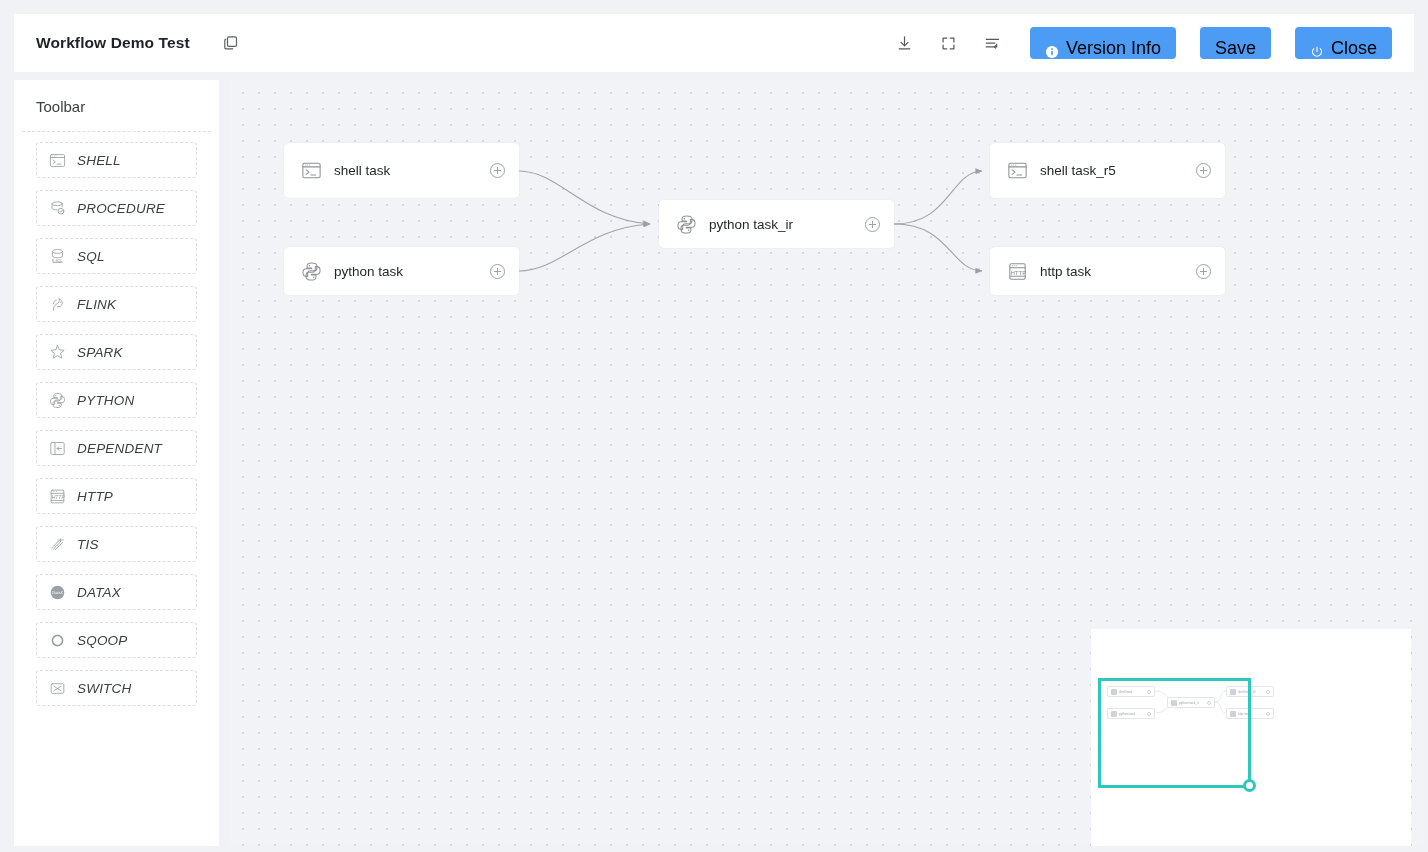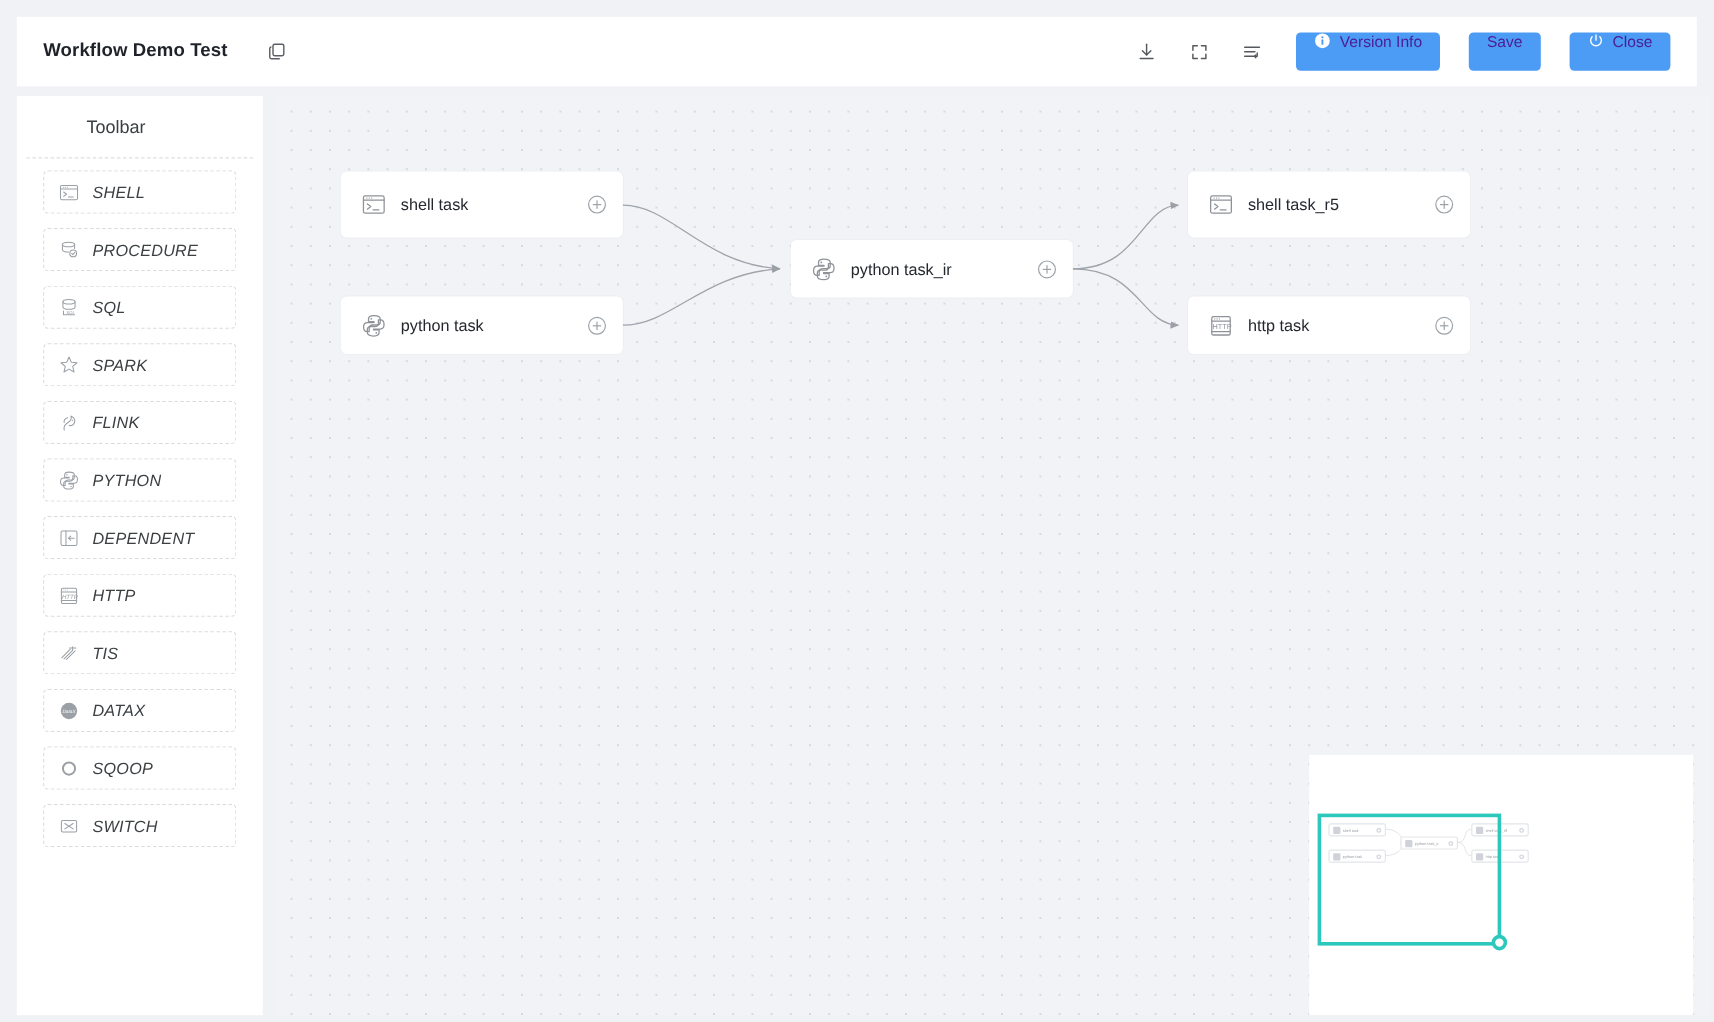--- a/index.html
+++ b/index.html
@@ -30,39 +30,38 @@
   }
   .hdr-spacer { flex: 1; }
   .hdr-icons { display: flex; align-items: center; gap: 22px; margin-right: 26px; }
   .hdr-icon {
     width: 22px; height: 22px; cursor: pointer;
     display: flex; align-items: center; justify-content: center;
     color: #5b5f66;
   }
   .btn {
     height: 32px; border-radius: 4px; border: none;
-    background: #4c9bf5; color: #4c1d95;
-    font-size: 13px; font-family: "Liberation Sans", sans-serif;
-    display: inline-flex; align-items: flex-start; justify-content: center;
+    background: #4c9bf5; color: #000000;
+    font-size: 18px; font-family: "Liberation Sans", sans-serif;
+    display: inline-flex; align-items: flex-end; justify-content: center;
     gap: 7px; padding: 0 15px; cursor: pointer; white-space: nowrap;
   }
   .btn + .btn { margin-left: 24px; }
   .btn .bi { display: inline-flex; align-items: center; }
 
   
   .sidebar {
     position: absolute; left: 14px; top: 80px;
     width: 205px; height: 766px;
     background: #ffffff;
     overflow: hidden;
   }
   .sidebar-title {
     font-size: 15px; color: #3c4043;
     padding: 18px 0 16px 22px;
-    margin-left: 36px;
   }
   .dashed-sep {
     height: 0; margin: 0 8px;
     border-top: 1px dashed #dcdfe4;
   }
   .tool-list { padding: 10px 0 0 0; }
   .tool-item {
     margin: 0 auto 12px auto;
     width: 161px; height: 36px;
     border: 1px dashed #d9dce0;
@@ -269,35 +268,35 @@
               <path d="M5.6 5.6 L5.6 11.2 C5.6 12.5 8.5 13.6 12 13.6 C15.5 13.6 18.4 12.5 18.4 11.2 L18.4 5.6"></path>
               <path d="M6.2 15.4 L6.2 19.4 L17.8 19.4"></path>
               <text x="9" y="19" font-size="4.6" fill="#9aa0a6" stroke="none" font-family="Liberation Sans, sans-serif">SQL</text>
             </svg>
           </span>
           <span class="tool-label">SQL</span>
         </div>
         <div class="tool-item">
           <span class="tool-icon">
             <svg width="19" height="19" viewBox="0 0 24 24" fill="none" stroke="#9aa0a6" stroke-width="1.1" stroke-linecap="round" stroke-linejoin="round">
-              <path d="M12 3.2 L14.4 8.6 L20.4 9.2 L15.9 13.1 L17.3 19 L12 15.9 L6.7 19 L8.1 13.1 L3.6 9.2 L9.6 8.6 Z"></path>
-            </svg>
-          </span>
-          <span class="tool-label">SPARK</span>
-        </div>
-        <div class="tool-item">
-          <span class="tool-icon">
-            <svg width="19" height="19" viewBox="0 0 24 24" fill="none" stroke="#9aa0a6" stroke-width="1.1" stroke-linecap="round" stroke-linejoin="round">
               <path d="M7 19.4 C6 15.4 8.6 12.8 11 11.4 C13.8 9.8 15 7.6 14.2 4.8"></path>
               <path d="M14.2 4.8 C16.4 5.6 18.4 7.8 18 10.8 C17.6 13.8 14.6 15.2 12.2 14.6"></path>
               <path d="M10.6 6.4 C8.4 7 6.6 8.8 6.8 11.4"></path>
               <circle cx="15.6" cy="9.2" r=".7" fill="#9aa0a6" stroke="none"></circle>
             </svg>
           </span>
           <span class="tool-label">FLINK</span>
+        </div>
+        <div class="tool-item">
+          <span class="tool-icon">
+            <svg width="19" height="19" viewBox="0 0 24 24" fill="none" stroke="#9aa0a6" stroke-width="1.1" stroke-linecap="round" stroke-linejoin="round">
+              <path d="M12 3.2 L14.4 8.6 L20.4 9.2 L15.9 13.1 L17.3 19 L12 15.9 L6.7 19 L8.1 13.1 L3.6 9.2 L9.6 8.6 Z"></path>
+            </svg>
+          </span>
+          <span class="tool-label">SPARK</span>
         </div>
         <div class="tool-item">
           <span class="tool-icon">
             <svg width="19" height="19" viewBox="0 0 24 24" fill="none" stroke="#9aa0a6" stroke-width="1.1" stroke-linecap="round" stroke-linejoin="round">
               <path d="M12 3.1 C9.2 3.1 7.4 4.1 7.4 6.1 L7.4 8.4 L12.2 8.4 L12.2 9.2 L6.4 9.2 C4.4 9.2 3.1 10.6 3.1 13.1 C3.1 15.6 4.3 17.1 6.3 17.1 L8 17.1 L8 14.4 C8 12.6 9.4 11.3 11.3 11.3 L14.9 11.3 C16.5 11.3 17.6 10.2 17.6 8.6 L17.6 6.1 C17.6 4.3 16 3.1 12 3.1 Z"></path>
               <circle cx="9.8" cy="5.9" r=".78" fill="#9aa0a6" stroke="none"></circle>
               <path d="M12 20.9 C14.8 20.9 16.6 19.9 16.6 17.9 L16.6 15.6 L11.8 15.6 L11.8 14.8 L17.6 14.8 C19.6 14.8 20.9 13.4 20.9 10.9 C20.9 8.4 19.7 6.9 17.7 6.9 L16 6.9 L16 9.6 C16 11.4 14.6 12.7 12.7 12.7 L9.1 12.7 C7.5 12.7 6.4 13.8 6.4 15.4 L6.4 17.9 C6.4 19.7 8 20.9 12 20.9 Z"></path>
               <circle cx="14.2" cy="18.1" r=".78" fill="#9aa0a6" stroke="none"></circle>
             </svg>
           </span>

